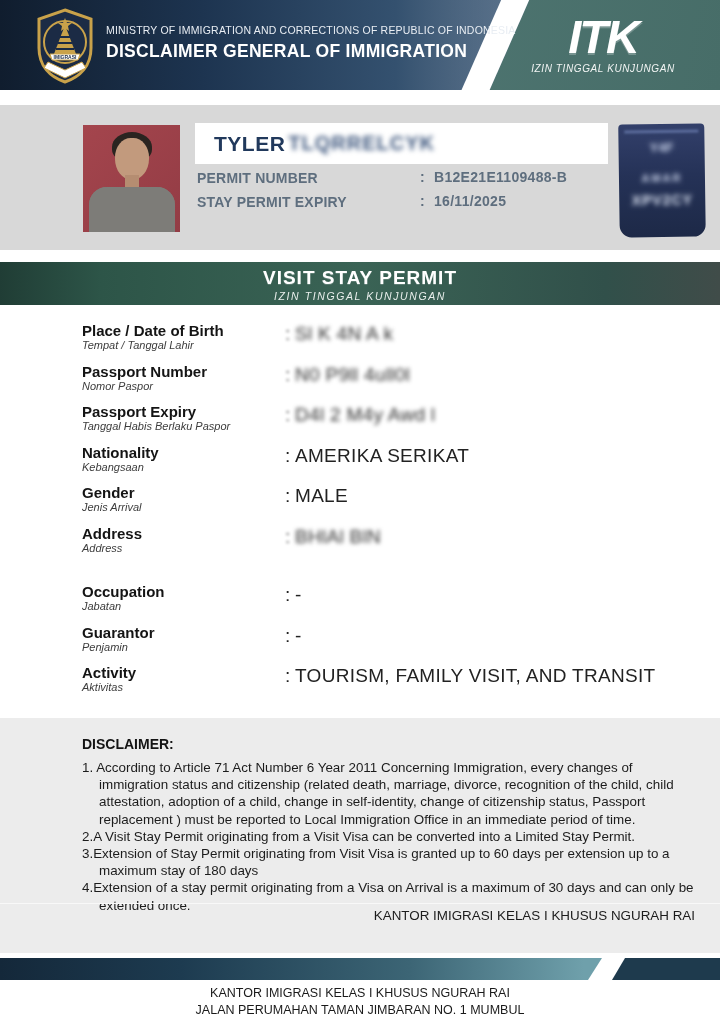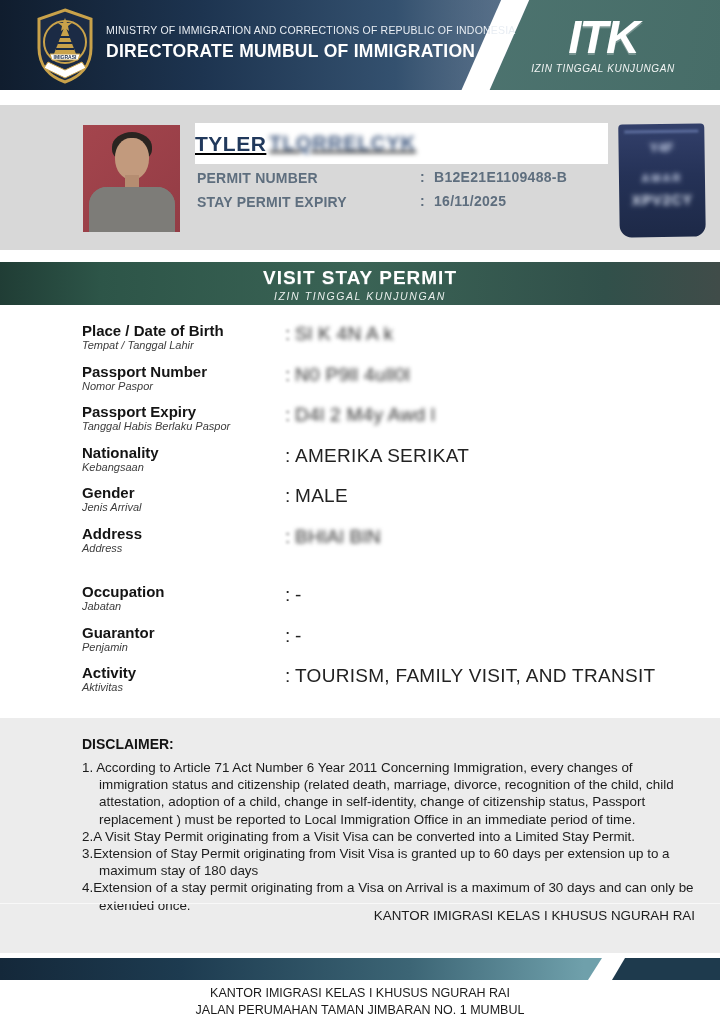--- a/index.html
+++ b/index.html
@@ -27,21 +27,21 @@
 
   
   .id-panel{position:absolute;left:0;top:105px;width:720px;height:145px;background:#d8d8d8;}
   .photo{position:absolute;left:83px;top:20px;width:97px;height:107px;overflow:hidden;
          background:linear-gradient(135deg,#a4454d 0%,#933c45 100%);}
   .photo .hair{position:absolute;left:29px;top:7px;width:40px;height:30px;border-radius:50% 50% 42% 42%;background:#2a2420;}
   .photo .face{position:absolute;left:32px;top:13px;width:34px;height:42px;border-radius:46% 46% 50% 50%;background:#c29a7d;}
   .photo .neck{position:absolute;left:42px;top:50px;width:14px;height:16px;background:#b58d71;}
   .photo .body{position:absolute;left:6px;top:62px;width:86px;height:50px;border-radius:18px 18px 0 0;background:#7d7c78;}
   .name-bar{position:absolute;left:195px;top:18px;width:413px;height:41px;background:#fff;
-            display:flex;align-items:center;box-sizing:border-box;text-decoration:underline;}
+            display:flex;align-items:center;padding-left:19px;box-sizing:border-box;}
   .name-visible{font-size:21px;font-weight:bold;color:#21395c;letter-spacing:.5px;}
   .name-blur{font-size:20px;font-weight:bold;color:#3c557c;margin-left:3px;filter:blur(2.4px);letter-spacing:1px;}
   .summary-rows{position:absolute;left:197px;top:64px;width:400px;}
   .summary-row{position:relative;height:24px;}
   .summary-label{font-size:14px;font-weight:600;color:#5e6e7e;letter-spacing:.2px;}
   .summary-colon{position:absolute;left:223px;top:0;font-size:14px;font-weight:600;color:#5e6e7e;}
   .summary-value{position:absolute;left:237px;top:0;font-size:14px;font-weight:600;color:#5e6e7e;letter-spacing:.3px;}
   .stamp{position:absolute;left:619px;top:19px;width:86px;height:113px;transform:rotate(-.8deg);
          background:linear-gradient(180deg,#33406b 0%,#253257 45%,#1d2947 100%);
          border-radius:4px 4px 12px 12px;}
@@ -105,21 +105,21 @@
       <rect x="22" y="40" width="18" height="2" fill="#1b2b45"></rect>
       <rect x="24" y="34" width="14" height="2" fill="#1b2b45"></rect>
       <rect x="26" y="28" width="10" height="2" fill="#1b2b45"></rect>
       <path d="M16 46 L46 46 L44 52 L18 52 Z" fill="#ffffff" stroke="#c9a24a" stroke-width="1"></path>
       <text x="31" y="51" text-anchor="middle" font-size="5" font-weight="bold" fill="#1b2b45">IMIGRASI</text>
       <path d="M14 54 L31 62 L48 54 L52 60 L31 70 L10 60 Z" fill="#ffffff" stroke="#c9a24a" stroke-width="1"></path>
     </svg>
 
     <div class="header-text">
       <div class="ministry-line">MINISTRY OF IMMIGRATION AND CORRECTIONS OF REPUBLIC OF INDONESIA</div>
-      <div class="directorate-line">DIRECTORATE MUMBUL OF IMMIGRATION</div>
+      <div class="directorate-line">DISCLAIMER GENERAL OF IMMIGRATION</div>
     </div>
 
     <div class="itk-block">
       <div class="itk-acronym">ITK</div>
       <div class="itk-subtitle">IZIN TINGGAL KUNJUNGAN</div>
     </div>
   </div>
 
   <div class="id-panel">
     <div class="photo">

